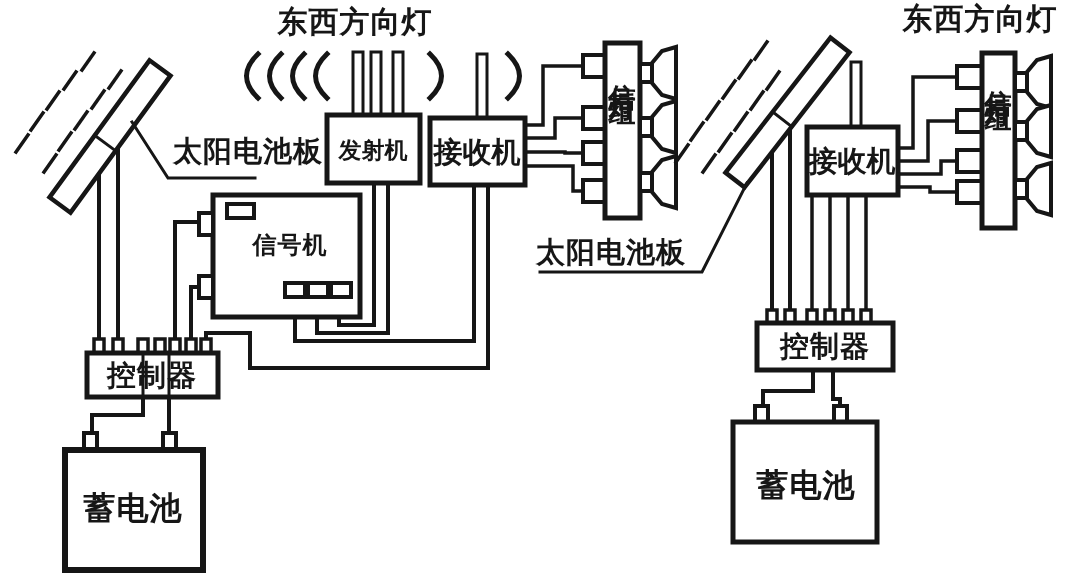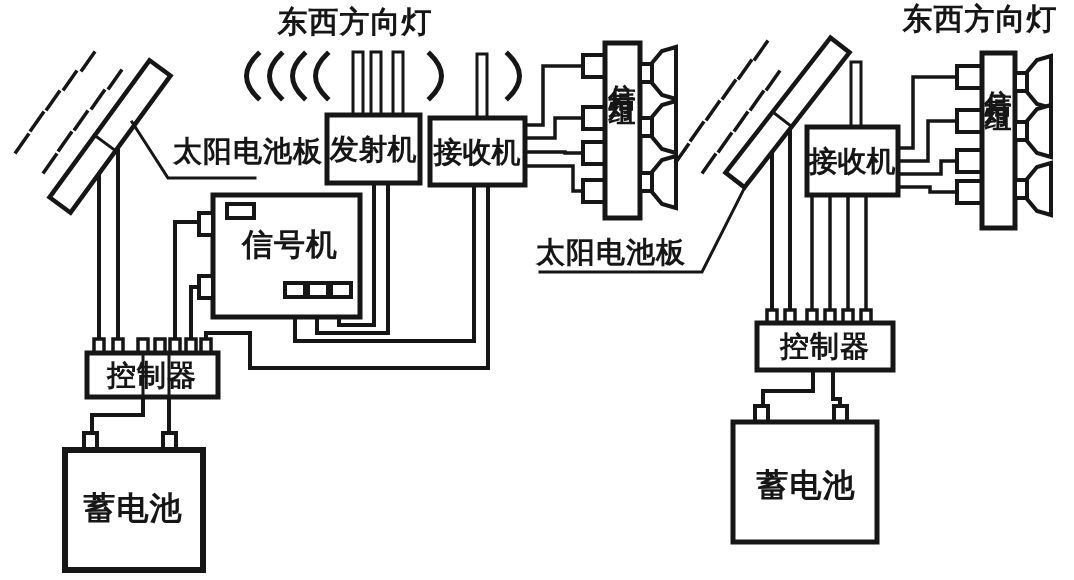--- a/index.html
+++ b/index.html
@@ -225,25 +225,25 @@
 
   </g>
 </svg>
 
 <div class="lbl" style="left:355px;top:22px;font-size:30px;">东西方向灯</div>
 <div class="lbl" style="left:980px;top:19px;font-size:30px;">东西方向灯</div>
 
 <div class="lbl" style="left:248px;top:152px;font-size:29px;">太阳电池板</div>
 <div class="lbl" style="left:611px;top:253px;font-size:29px;">太阳电池板</div>
 
-<div class="lbl" style="left:373px;top:150px;font-size:29px;letter-spacing:0;">发射机</div>
+<div class="lbl" style="left:373px;top:150px;font-size:23px;letter-spacing:0;">发射机</div>
 <div class="lbl" style="left:477px;top:153px;font-size:29px;letter-spacing:0;">接收机</div>
 <div class="lbl" style="left:852px;top:162px;font-size:29px;letter-spacing:0;">接收机</div>
 
-<div class="lbl" style="left:290px;top:245px;font-size:31px;">信号机</div>
+<div class="lbl" style="left:290px;top:245px;font-size:24px;">信号机</div>
 
 <div class="vlbl" style="left:622px;top:62px;font-size:27px;">信号灯组</div>
 <div class="vlbl" style="left:998px;top:68px;font-size:27px;">信号灯组</div>
 
 <div class="lbl" style="left:152px;top:376px;font-size:29px;">控制器</div>
 <div class="lbl" style="left:825px;top:347px;font-size:29px;">控制器</div>
 
 <div class="lbl" style="left:133px;top:509px;font-size:32px;">蓄电池</div>
 <div class="lbl" style="left:806px;top:486px;font-size:32px;">蓄电池</div>
 

